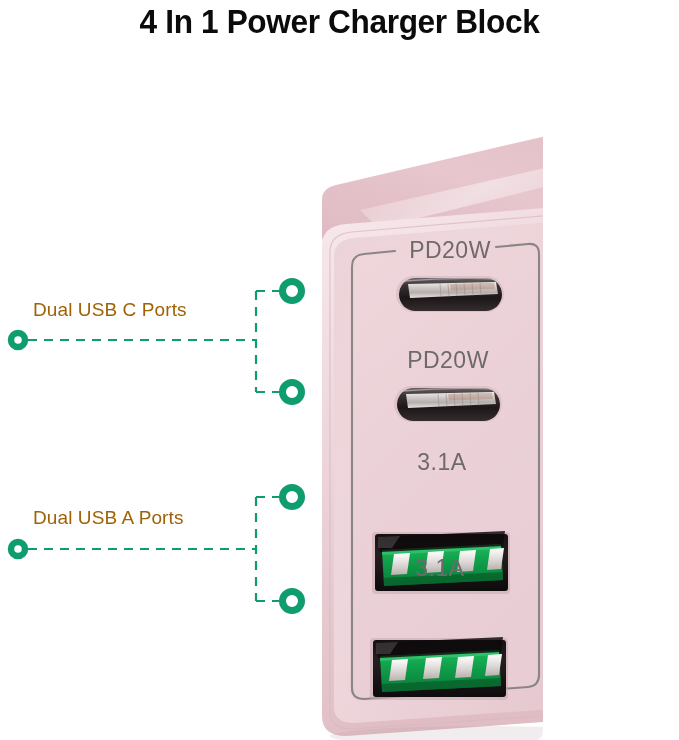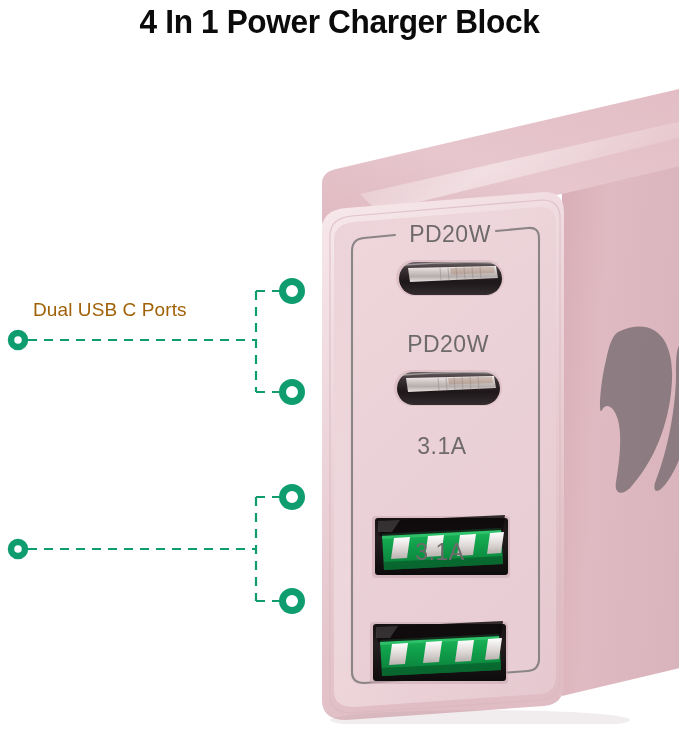--- a/index.html
+++ b/index.html
@@ -5,21 +5,21 @@
   html, body {
     margin: 0;
     padding: 0;
     background: #ffffff;
   }
   body {
     font-family: "Liberation Sans", sans-serif;
   }
   #stage {
     position: relative;
-    width: 679px;
+    width: 543px;
     height: 740px;
     background: #ffffff;
     overflow: hidden;
     border-radius: 8px;
   }
 
   
   #title {
     position: absolute;
     left: 0;
@@ -33,21 +33,21 @@
     font-family: "Liberation Sans Narrow", "Liberation Sans", sans-serif;
     transform: scaleX(0.93);
     transform-origin: center top;
     white-space: nowrap;
   }
 
   
   #product {
     position: absolute;
     left: 300px;
-    top: 44px;
+    top: 60px;
     width: 379px;
     height: 680px;
   }
   #product svg { display: block; }
 
   
   .callout-label {
     position: absolute;
     font-size: 19px;
     color: #a16207;
@@ -342,14 +342,15 @@
       <circle cx="292" cy="392" r="9.5" stroke-width="7"></circle>
 
       <circle cx="18" cy="549" r="7" stroke-width="6.5"></circle>
       <circle cx="292" cy="497" r="9.5" stroke-width="7"></circle>
       <circle cx="292" cy="601" r="9.5" stroke-width="7"></circle>
     </g>
   </svg>
 
   <div class="callout-label" id="label-usbc">Dual USB C Ports</div>
 
+  <div class="callout-label" id="label-usba">Dual USB A Ports</div>
 
 </div>
 
 </body></html>

